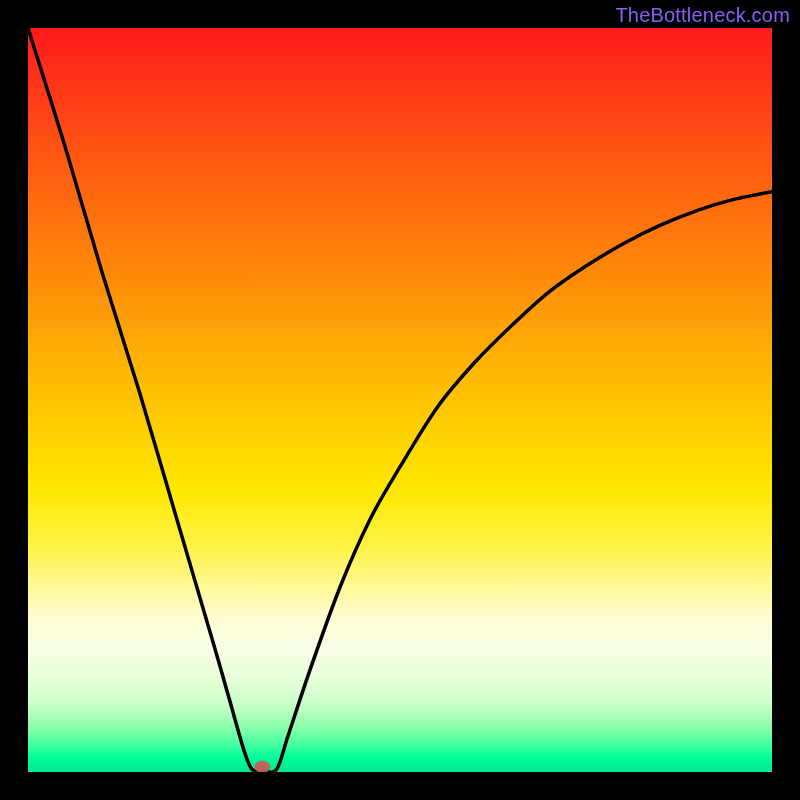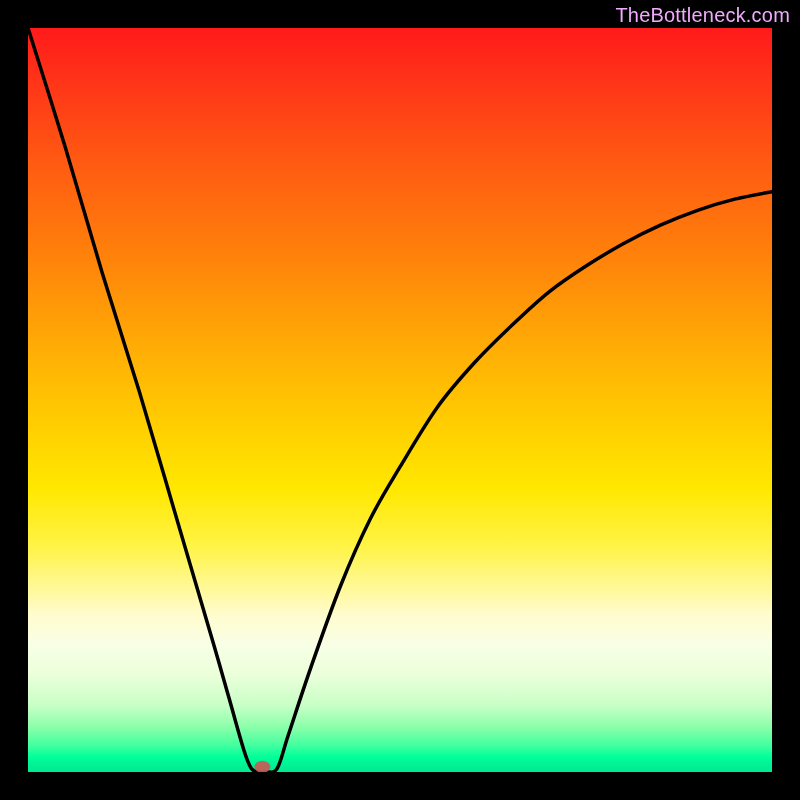--- a/index.html
+++ b/index.html
@@ -41,21 +41,21 @@
       #8affa9 94%,
       #3fffa0 96.5%,
       #00ff99 98%,
       #00e890 100%
     );
   }
   .watermark {
     position: absolute;
     top: 4px;
     right: 10px;
-    color: #f0abfc;
+    color: #8b5cf6;
     font-size: 20px;
     letter-spacing: 0.2px;
     user-select: none;
   }
   svg.curve {
     position: absolute;
     top: 0;
     left: 0;
   }
 </style>

